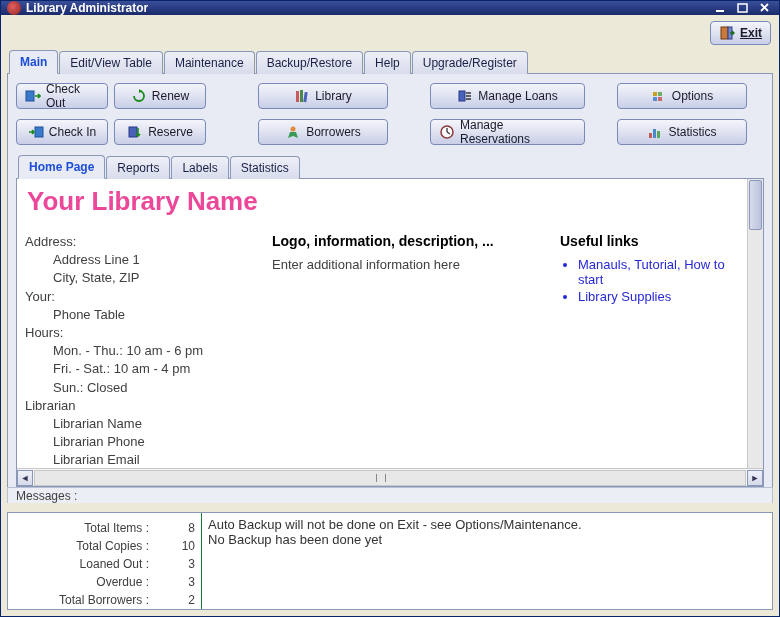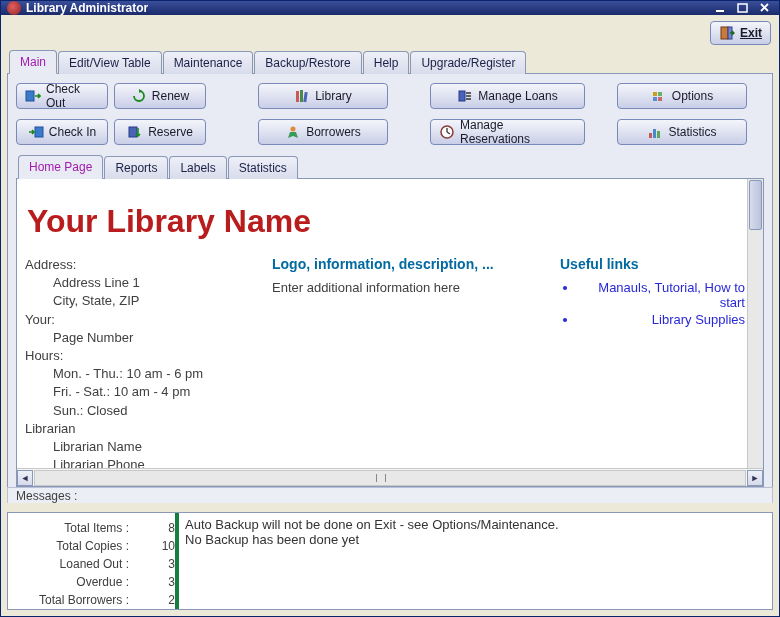--- a/index.html
+++ b/index.html
@@ -95,22 +95,22 @@
     color: #1a2046;
     cursor: default;
     position: relative;
     top: 1px;
     font-size: 12px;
   }
   .tab.active {
     background: #e8eaf4;
     border-bottom: 1px solid #e8eaf4;
     top: 1px;
-    font-weight: normal;
-    color: #a21caf;
+    font-weight: bold;
+    color: #1d4ed8;
     z-index: 2;
   }
   .tabbody {
     border: 1px solid #8a98b8;
     border-top: none;
     background: #e8eaf4;
     padding: 8px;
   }
   
   .toolbar-grid {
@@ -143,33 +143,33 @@
     flex-direction:column;
   }
   .homepage {
     flex:1;
     overflow: hidden;
     padding: 4px 18px 4px 8px;
     color: #404040;
     position: relative;
   }
   .homepage h1 {
-    font-size: 32px;
+    font-size: 26px;
     font-weight: bold;
-    margin: 20px 0 16px 2px;
-    color: #b91c1c;
+    margin: 3px 0 16px 2px;
+    color: #ec4899;
   }
   .hp-cols { display: flex; gap: 32px; }
   .hp-col { flex: 0 0 auto; }
   .hp-col.c1 { width: 215px; font-size: 13px; line-height: 1.4; color:#404040;}
   .hp-col.c2 { flex: 1; font-size: 13px; color:#404040;}
   .hp-col.c3 { width: 185px; font-size: 13px; }
-  .hp-col h3 { font-size: 14px; font-weight: bold; margin: 0 0 8px 0; color:#0369a1;}
+  .hp-col h3 { font-size: 14px; font-weight: bold; margin: 0 0 8px 0; color:#000000;}
   .hp-indent { padding-left: 28px; }
-  .links { margin: 0; padding-left: 18px; color:#2828d8;text-align:right;}
+  .links { margin: 0; padding-left: 18px; color:#2828d8;}
   .links li { margin-bottom: 2px; }
   .links a { color: #2828d8; text-decoration: none; }
   .vscroll {
     position: absolute;
     right: 0; top: 0; bottom: 0;
     width: 16px;
     background: #e8e8e8;
     border-left: 1px solid #c8c8c8;
   }
   .vscroll .thumb {
@@ -198,25 +198,25 @@
 
   
   .split { height: 3px; background: #b8c0d8; margin: 3px 0; border-top:1px solid #fff; border-bottom:1px solid #8a98b8;}
   .bottom {
     display: flex;
     border: 1px solid #8a98b8;
     background: #fff;
     height: 98px;
   }
   .stats {
-    width: 171px;
-    padding: 6px 0 6px 4px;
+    width: 194px;
+    padding: 6px 6px 6px 4px;
     font-size: 12px;
     color: #404040;
-    border-right: 4px solid #15803d;
+    border-right: 1px solid #15803d;
   }
   .stats .row { display:flex; justify-content:flex-end; gap:6px; line-height:1.5;}
   .stats .row .lbl { flex:1; text-align:right;}
   .stats .row .val { width: 40px; text-align:right;}
   .msgwrap { flex:1; display:flex; flex-direction:column; }
   .msglbl { padding: 0 4px 0 8px; color:#404040; background:#eceef6; border-bottom:1px solid #c8c8c8; font-size:12px; height:16px; line-height:16px; margin-top:-17px; border:1px solid #b8c0d8; border-bottom:none; width:fit-content; min-width:100%; }
   .msgarea {
     flex:1;
     padding: 4px 6px;
     font-size: 13px;
@@ -391,21 +391,21 @@
             <div class="vscroll">
                 <div class="thumb"></div>
               </div>
             <h1>Your Library Name</h1>
             <div class="hp-cols">
               <div class="hp-col c1">
                 <div>Address:</div>
                 <div class="hp-indent">Address Line 1</div>
                 <div class="hp-indent">City, State, ZIP</div>
                 <div>Your:</div>
-                <div class="hp-indent">Page Number</div>
+                <div class="hp-indent">Phone Table</div>
                 <div>Hours:</div>
                 <div class="hp-indent">Mon. - Thu.: 10 am - 6 pm</div>
                 <div class="hp-indent">Fri. - Sat.: 10 am - 4 pm</div>
                 <div class="hp-indent">Sun.: Closed</div>
                 <div>Librarian</div>
                 <div class="hp-indent">Librarian Name</div>
                 <div class="hp-indent">Librarian Phone</div>
                 <div class="hp-indent">Librarian Email</div>
               </div>
               <div class="hp-col c2">

